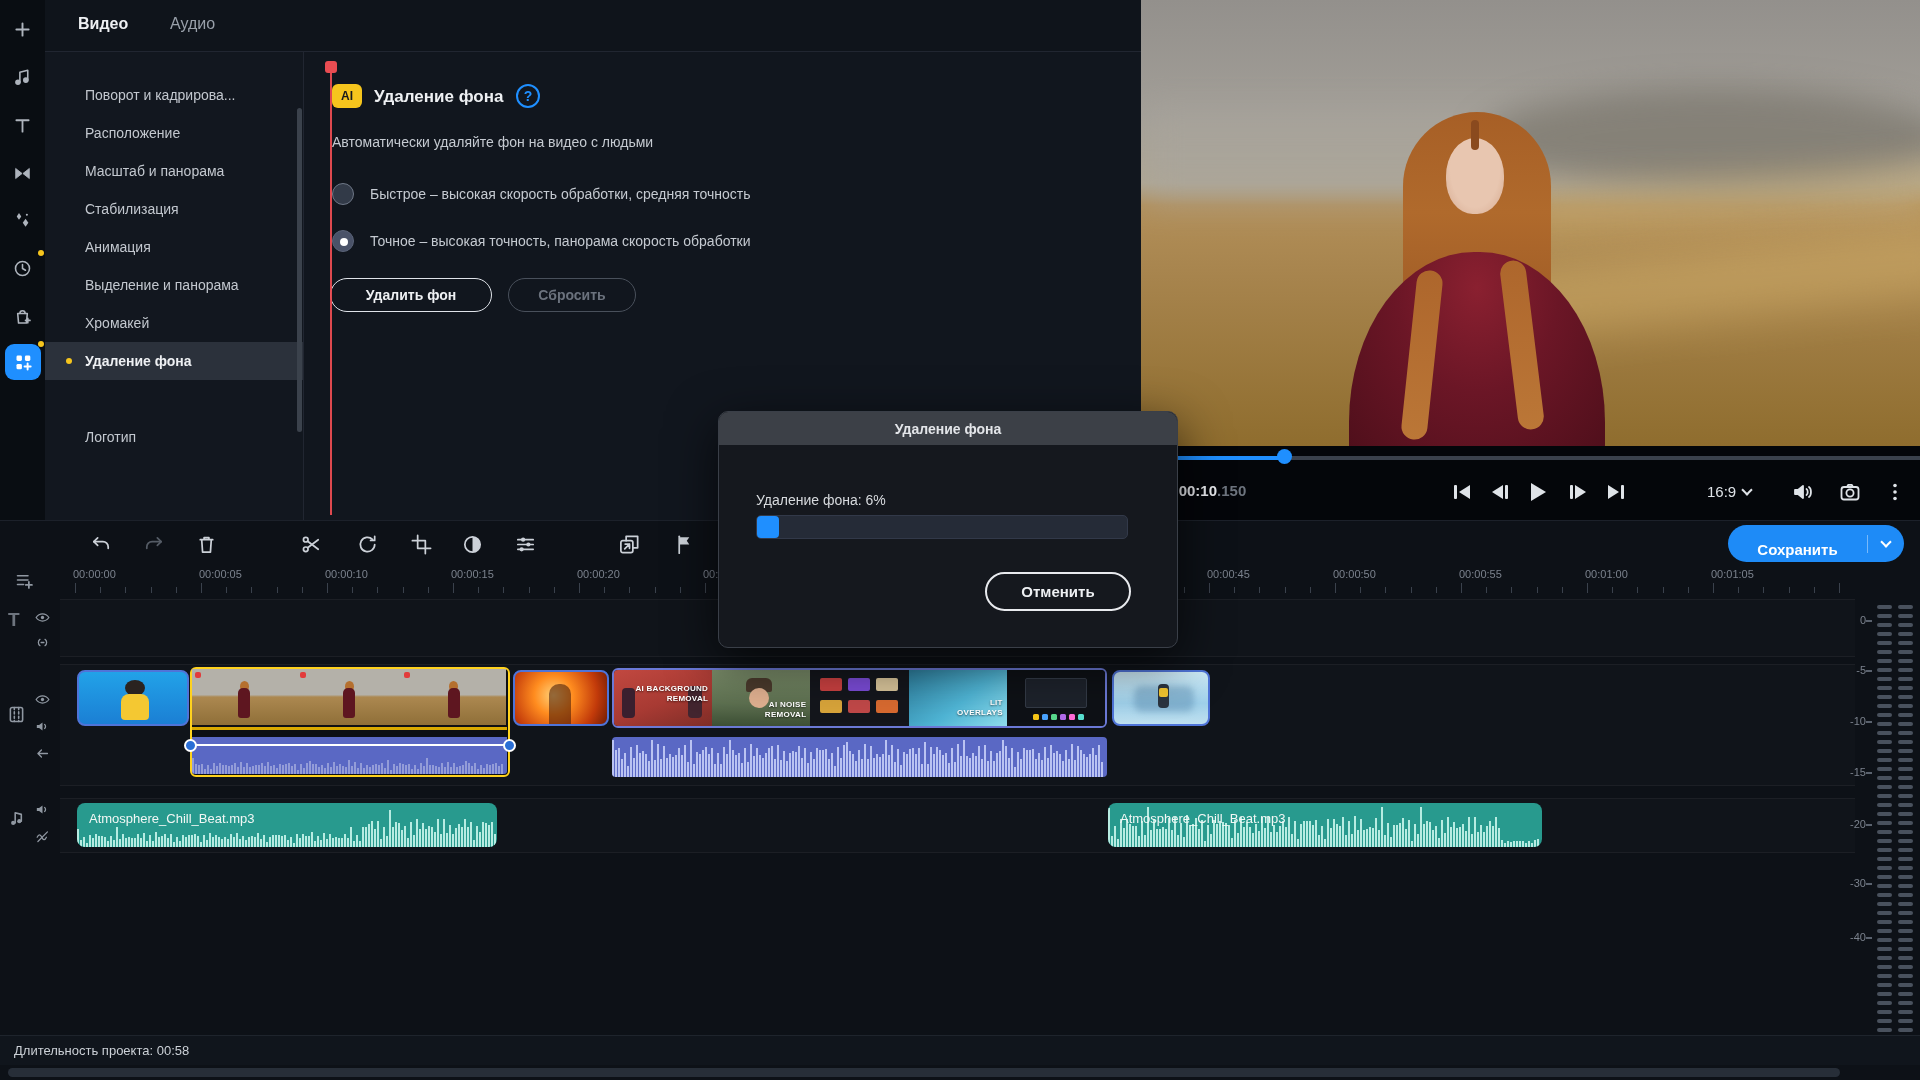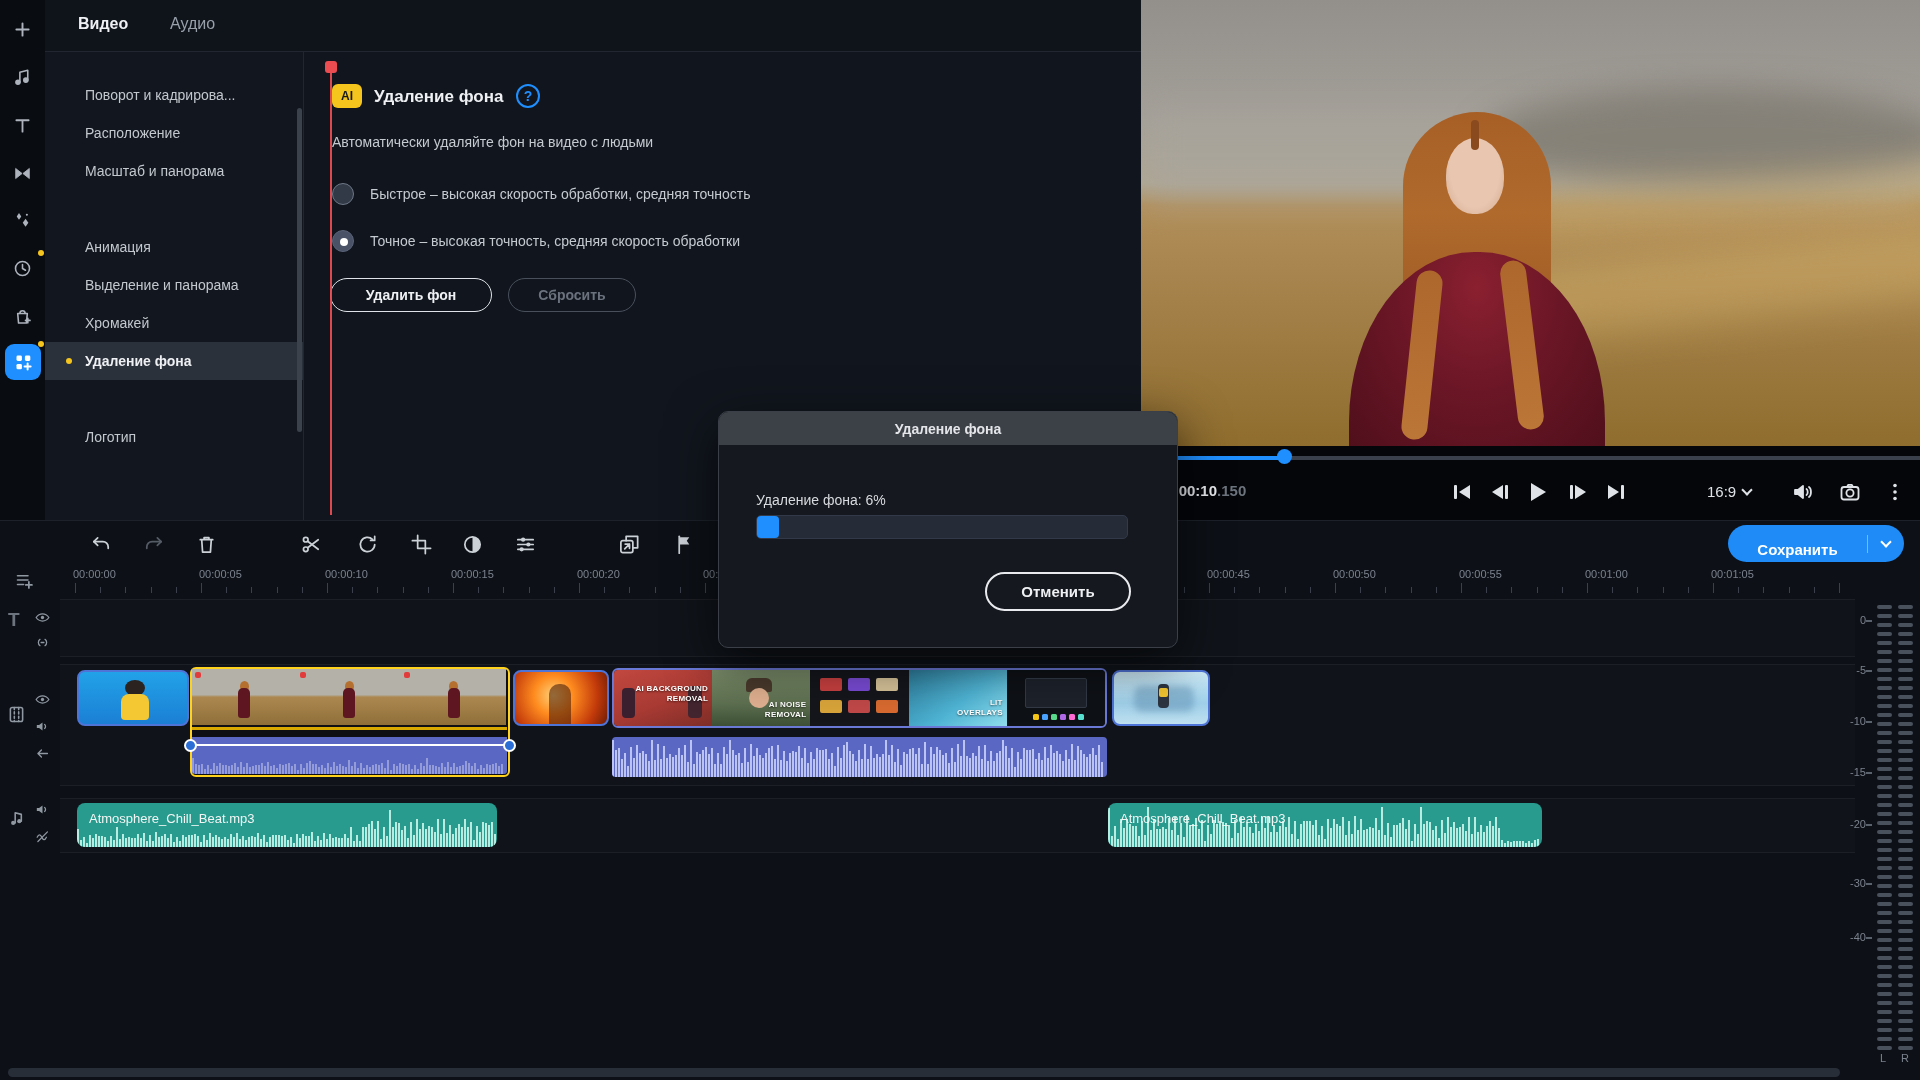--- a/index.html
+++ b/index.html
@@ -197,20 +197,23 @@
   <div class="abs" id="menu-panel">
       <div class="menu-item" style="top: 24px;">
         <span>Поворот и кадрирова...</span>
       </div>
       <div class="menu-item" style="top: 62px;">
         <span>Расположение</span>
       </div>
       <div class="menu-item" style="top: 100px;">
         <span>Масштаб и панорама</span>
       </div>
+      <div class="menu-item" style="top: 138px;">
+        <span>Стабилизация</span>
+      </div>
       <div class="menu-item" style="top: 176px;">
         <span>Анимация</span>
       </div>
       <div class="menu-item" style="top: 214px;">
         <span>Выделение и панорама</span>
       </div>
       <div class="menu-item" style="top: 252px;">
         <span>Хромакей</span>
       </div>
       <div class="menu-item sel" style="top: 290px;">
@@ -228,21 +231,21 @@
     <div class="abs" id="panel-title">Удаление фона</div>
     <div class="abs" id="help-icon">?</div>
     <div class="abs" id="panel-desc">Автоматически удаляйте фон на видео с людьми</div>
     <div id="radio-rows">
         <div class="radio-row" style="top: 130px;">
           <div class="radio"></div>
           <span class="radio-label">Быстрое – высокая скорость обработки, средняя точность</span>
         </div>
         <div class="radio-row" style="top: 177px;">
           <div class="radio sel"></div>
-          <span class="radio-label">Точное – высокая точность, средняя скорость обработки</span>
+          <span class="radio-label">Точное – высокая точность, панорама скорость обработки</span>
         </div>
       </div>
     <div class="pill-btn" id="btn-remove">Удалить фон</div>
     <div class="pill-btn" id="btn-reset">Сбросить</div>
   </div>
 
   <div class="abs" id="preview">
     <div class="abs" id="video-frame">
       <div class="pv-mist"></div>
       <div class="pv-hill"></div>
@@ -1299,20 +1302,23 @@
         <div class="meter-ch" style="left: 1880px; top: 531px;">L</div>
         <div class="meter-ch" style="left: 1901px; top: 531px;">R</div>
       </div>
   </div>
 
   <div class="abs" id="playhead-marker"></div>
   <div class="abs" id="playhead-line"></div>
 
   <div class="abs" id="meter-block"></div>
 
+  <div class="abs" id="status-bar">
+    <div id="status-text">Длительность проекта: 00:58</div>
+  </div>
   <div class="abs" id="bottom-scroll"></div>
   <div class="abs" id="bottom-thumb"></div>
 
   <div class="abs" id="modal">
     <div class="abs" id="modal-titlebar">Удаление фона</div>
     <div class="abs" id="modal-label">Удаление фона: 6%</div>
     <div class="abs" id="progress-track"></div>
     <div class="abs" id="progress-fill" style="width: 22px;"></div>
     <div class="abs" id="modal-cancel">Отменить</div>
   </div>

